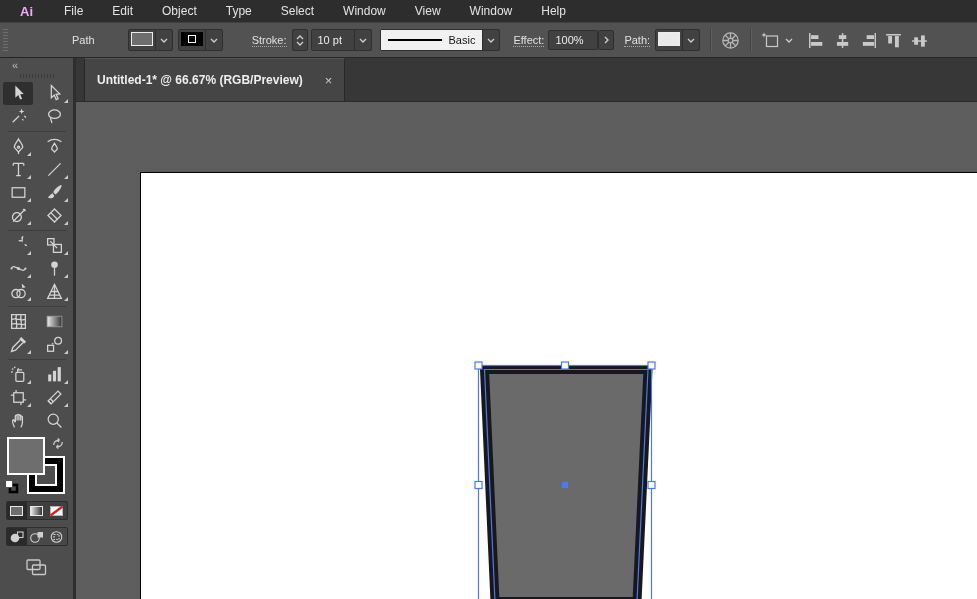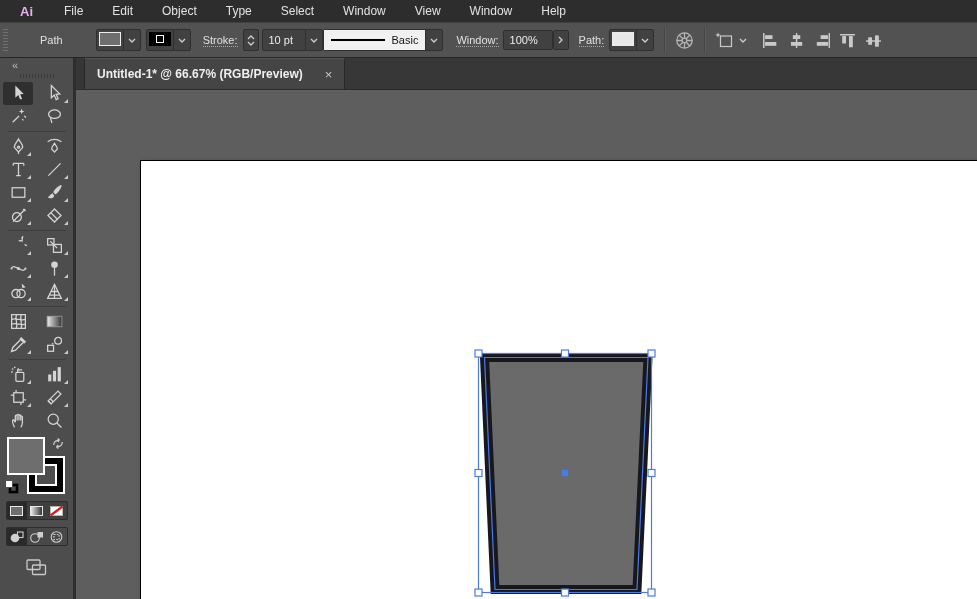--- a/index.html
+++ b/index.html
@@ -69,21 +69,21 @@
   .mini-fs{position:absolute;left:4px;top:42px;z-index:3;}
   .mode-row{display:flex;margin:2px auto 0;background:#3f3f3f;border:1px solid #2c2c2c;
             border-radius:2px;width:62px;box-sizing:border-box;}
   .mode-cell{flex:1;height:17px;display:flex;align-items:center;justify-content:center;}
   .mode-cell.pressed{background:#2a2a2a;}
   .draw-row{display:flex;margin:7px auto 0;background:#484848;border:1px solid #2c2c2c;
             border-radius:2px;width:62px;box-sizing:border-box;}
   .screen-mode{margin:12px auto 0;display:flex;justify-content:center;}
   
   .docarea{flex:1;display:flex;flex-direction:column;min-width:0;}
-  .tabbar{height:32px;background:#373737;display:flex;align-items:stretch;
+  .tabbar{height:44px;background:#373737;display:flex;align-items:stretch;
           border-bottom:1px solid #2b2b2b;box-sizing:border-box;}
   .tab{margin-left:8px;background:#454545;display:flex;align-items:center;padding:0 12px;
        border-right:1px solid #282828;border-left:1px solid #282828;border-top:1px solid #555;}
   .tab-title{color:#efefef;font-size:12px;font-weight:bold;white-space:nowrap;}
   .tab-close{color:#c9c9c9;font-size:13px;margin-left:22px;line-height:1;}
   .canvas{flex:1;position:relative;overflow:hidden;}
   .artboard{position:absolute;left:64px;top:70px;width:900px;height:520px;background:#fff;
             border:1px solid #000;box-shadow:2px 2px 5px rgba(0,0,0,0.25);}
   #sel-svg{position:absolute;left:0;top:0;}
   svg{display:block;}
@@ -101,40 +101,40 @@
       <span class="menu-item">Select</span>
       <span class="menu-item">Window</span>
       <span class="menu-item">View</span>
       <span class="menu-item">Window</span>
       <span class="menu-item">Help</span>
     </div>
 </div>
 
 <div class="controlbar">
   <div class="grip-v"></div>
-  <span class="cb-label" style="margin-left:10px;padding-left:22px;">Path</span>
+  <span class="cb-label" style="margin-left:42px;padding-left:22px;">Path</span>
 
   <div class="combo" style="margin-left:33px;">
     <span class="sw" style="background: rgb(110, 110, 110);"></span>
     <span class="chev">
         <svg width="8" height="5" viewBox="0 0 8 5">
           <path d="M1 1 L4 4 L7 1" stroke="#cfcfcf" fill="none" stroke-width="1.3"></path>
         </svg>
       </span>
   </div>
   <div class="combo" style="margin-left:5px;">
     <span class="stroke-glyph"></span>
     <span class="chev">
         <svg width="8" height="5" viewBox="0 0 8 5">
           <path d="M1 1 L4 4 L7 1" stroke="#cfcfcf" fill="none" stroke-width="1.3"></path>
         </svg>
       </span>
   </div>
 
-  <span class="cb-label dotted" style="margin-left:12px;">Stroke:</span>
+  <span class="cb-label dotted" style="margin-left:29px;">Stroke:</span>
   <div class="stepper" style="margin-left:5px;">
     <span class="chev-up">
         <svg width="8" height="5" viewBox="0 0 8 5">
           <path d="M1 4 L4 1 L7 4" stroke="#cfcfcf" fill="none" stroke-width="1.3"></path>
         </svg>
       </span>
     <span class="chev">
         <svg width="8" height="5" viewBox="0 0 8 5">
           <path d="M1 1 L4 4 L7 1" stroke="#cfcfcf" fill="none" stroke-width="1.3"></path>
         </svg>
@@ -143,33 +143,33 @@
   <div class="combo" style="margin-left:3px;">
     <span class="field" style="border:none;width:42px;">10 pt</span>
     <span class="chev">
         <svg width="8" height="5" viewBox="0 0 8 5">
           <path d="M1 1 L4 4 L7 1" stroke="#cfcfcf" fill="none" stroke-width="1.3"></path>
         </svg>
       </span>
   </div>
 
 
-  <div class="combo" style="text-align:center;">
+  <div class="combo" style="margin-left:8px;text-align:center;">
     <span class="white-part">
       <span class="pline" style="width:54px;"></span>
       <span>Basic</span>
     </span>
     <span class="chev">
         <svg width="8" height="5" viewBox="0 0 8 5">
           <path d="M1 1 L4 4 L7 1" stroke="#cfcfcf" fill="none" stroke-width="1.3"></path>
         </svg>
       </span>
   </div>
 
-  <span class="cb-label dotted" style="margin-left:13px;">Window:</span>
+  <span class="cb-label dotted" style="margin-left:13px;">Effect:</span>
   <div class="field" style="margin-left:4px;width:50px;">100%</div>
   <div class="field icon-btn" style="width:16px;padding:0;">
     <span class="chev-right">
         <svg width="5" height="8" viewBox="0 0 5 8">
           <path d="M1 1 L4 4 L1 7" stroke="#cfcfcf" fill="none" stroke-width="1.3"></path>
         </svg>
       </span>
   </div>
 
   <span class="cb-label dotted" style="margin-left:10px;">Path:</span>

